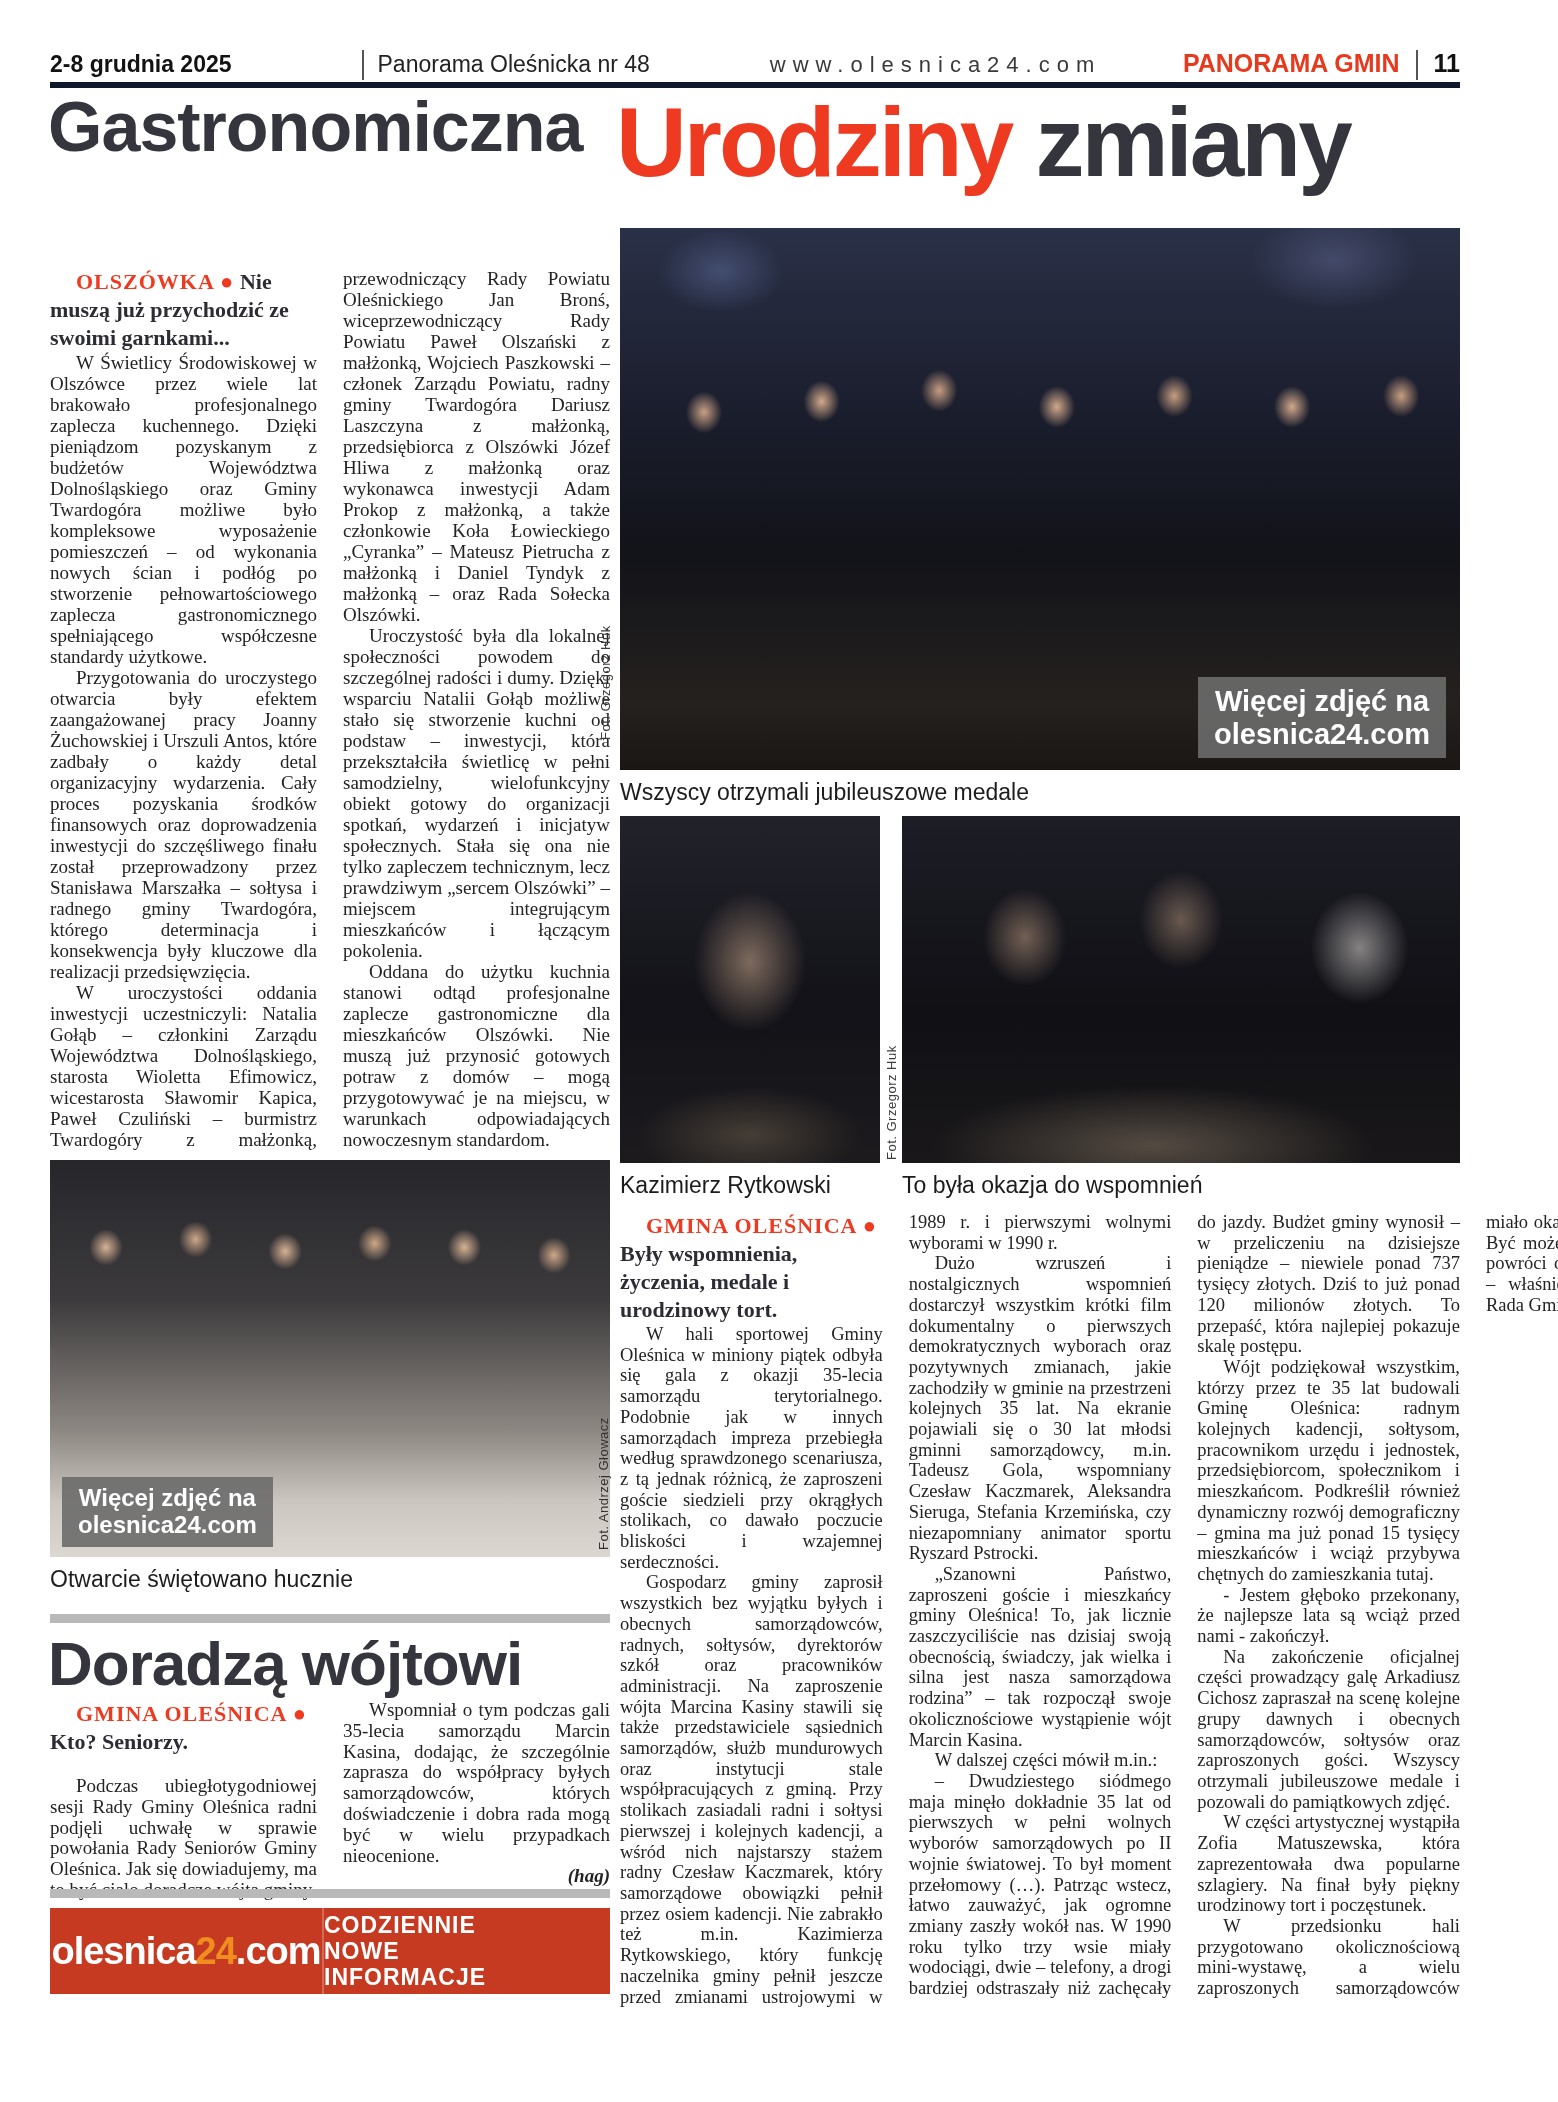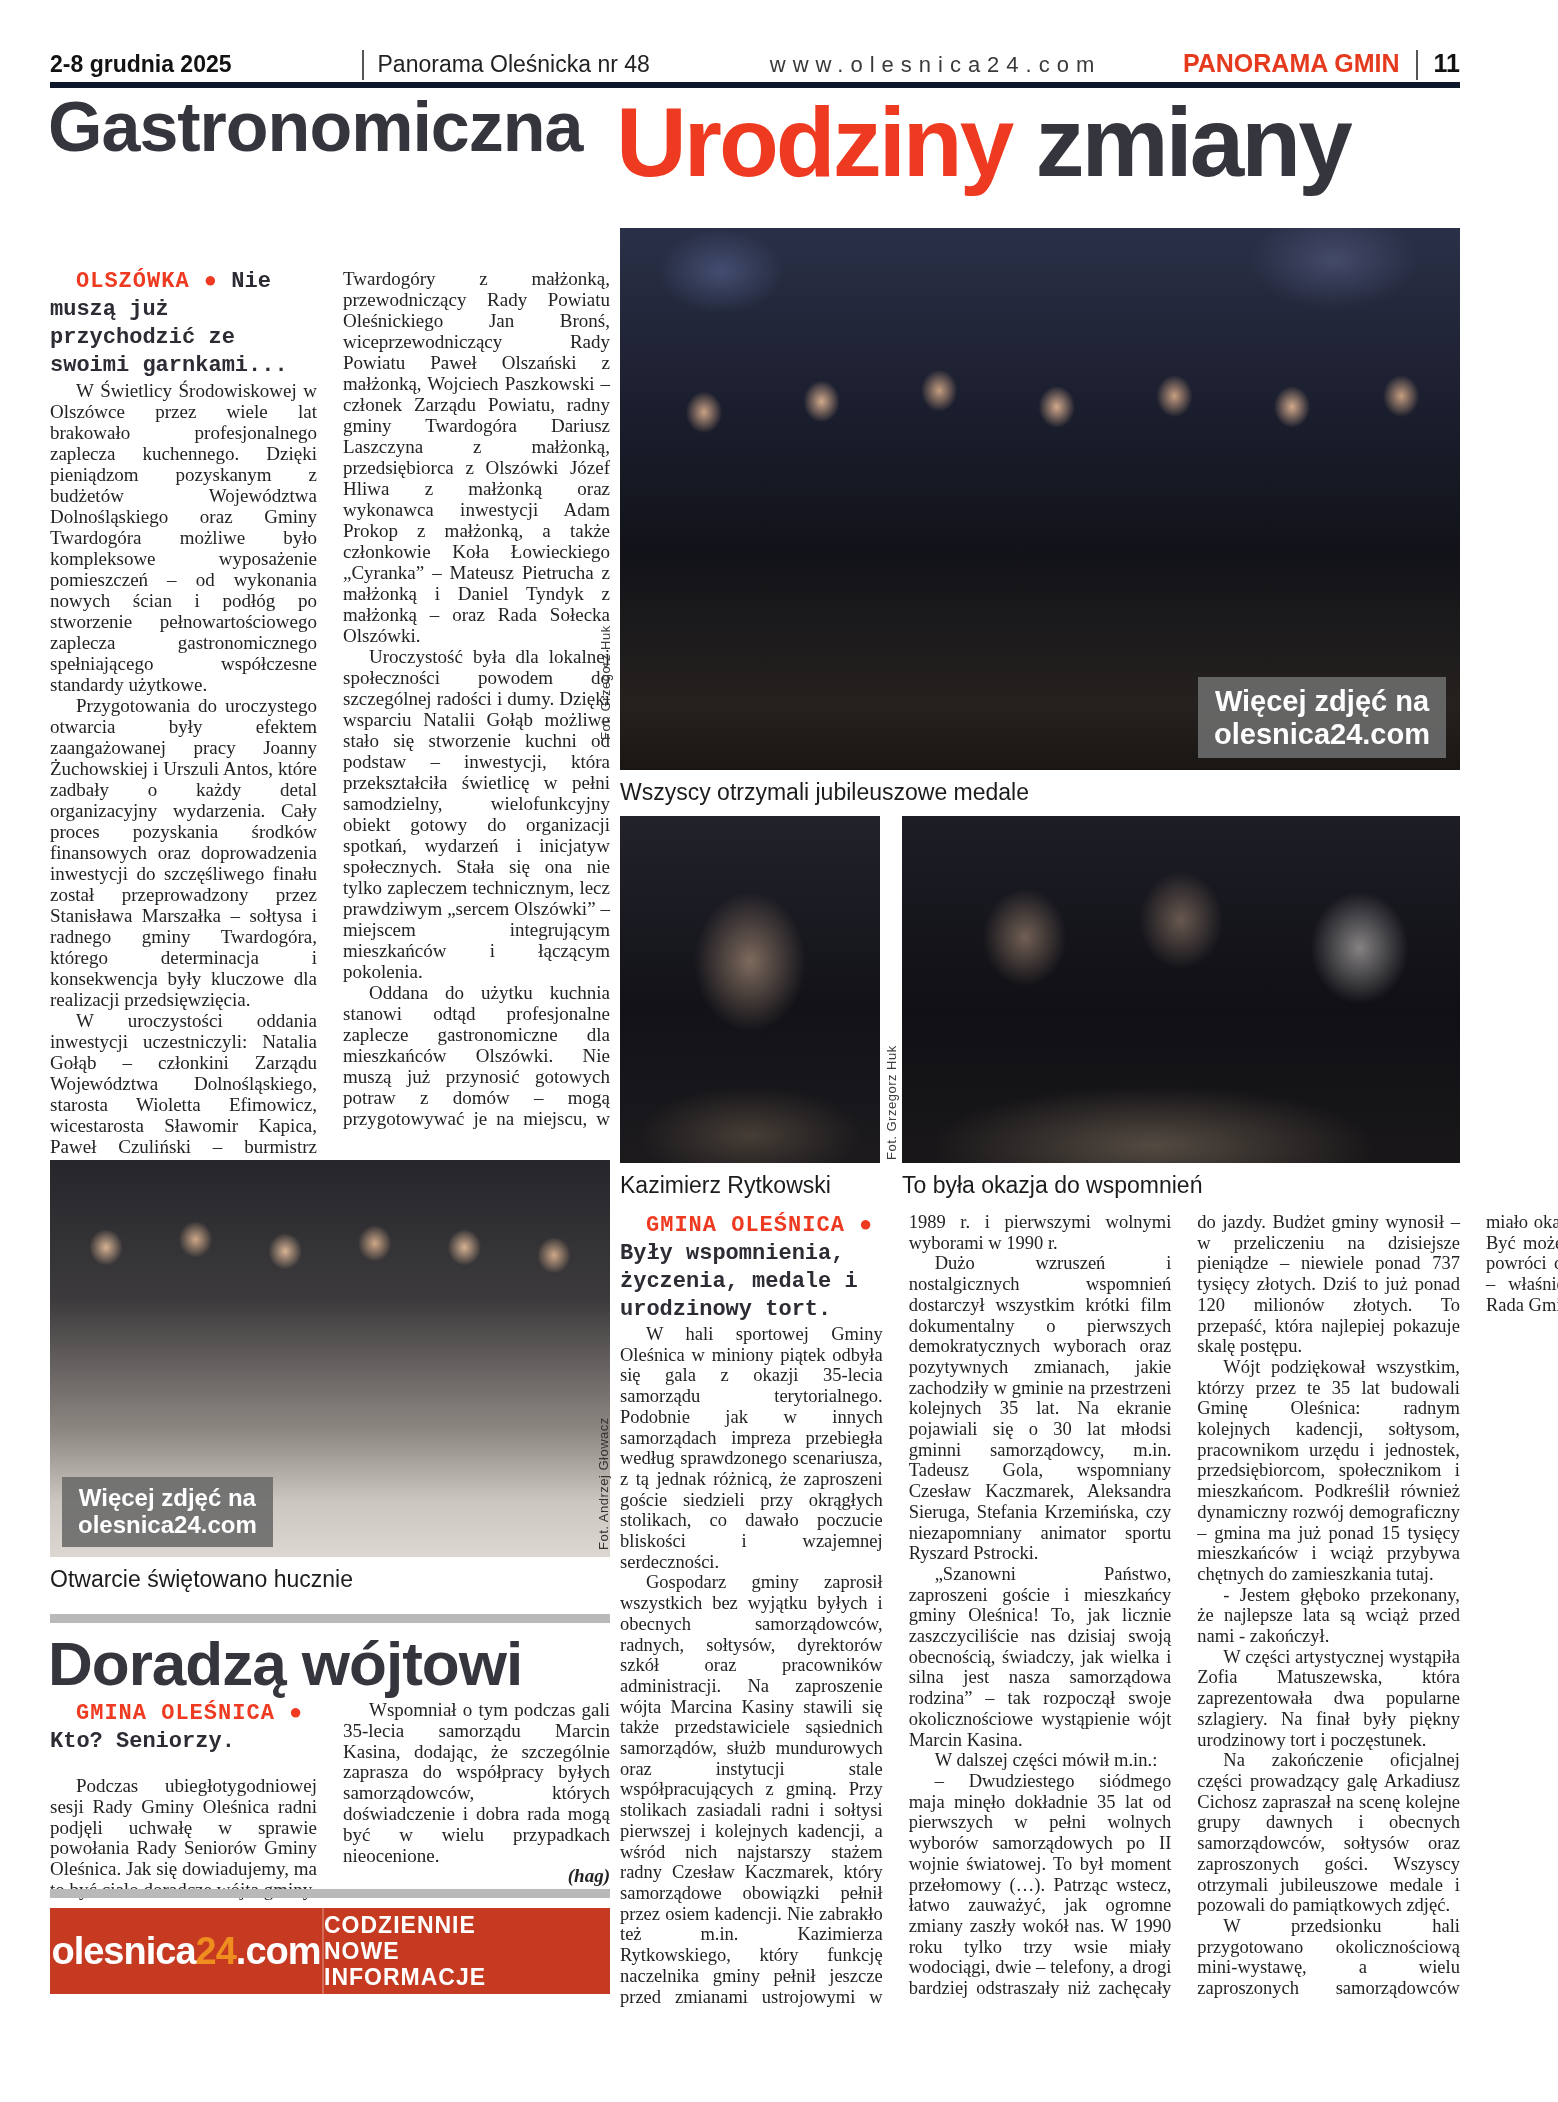--- a/index.html
+++ b/index.html
@@ -20,21 +20,21 @@
 
   
   .headline{position:absolute;font-weight:bold;color:#34353d;letter-spacing:-1px;}
   .h-left{left:48px;top:88px;font-size:70px;line-height:79px;}
   .h-birthday{left:616px;top:88px;font-size:98px;line-height:108px;letter-spacing:-3px;white-space:nowrap;}
   .h-birthday .accent{color:#ee3a20;}
   .h-advisors{left:48px;top:1628px;font-size:62px;line-height:72px;}
 
   
   .lead{font-weight:bold;font-size:22px;line-height:28px;color:#2c2c34;
-        font-family:Liberation Mono, monospace;text-align:left;text-indent:0;
+        font-family:Liberation Serif, serif;text-align:left;text-indent:0;
         margin:0 0 16px 0;}
   .lead .loc{color:#ee3a20;letter-spacing:1px;}
 
   
   .bodycols{position:absolute;text-align:justify;color:#232323;
             font-family:"Liberation Serif","DejaVu Serif",serif;}
   .cols-left{left:50px;top:268px;width:560px;height:892px;
              column-count:2;column-gap:26px;column-fill:auto;
              font-size:19px;line-height:21px;}
   .cols-bottom{left:620px;top:1212px;width:840px;height:800px;
@@ -162,22 +162,22 @@
   <div class="bodycols cols-bottom">
     <p class="lead"><span class="loc">GMINA OLEŚNICA ●</span><span> Były wspomnienia, życzenia, medale i urodzinowy tort.</span></p>
     <p>W hali sportowej Gminy Oleśnica w miniony piątek odbyła się gala z okazji 35-lecia samorządu terytorialnego. Podobnie jak w innych samorządach impreza przebiegła według sprawdzonego scenariusza, z tą jednak różnicą, że zaproszeni goście siedzieli przy okrągłych stolikach, co dawało poczucie bliskości i wzajemnej serdeczności.</p>
     <p>Gospodarz gminy zaprosił wszystkich bez wyjątku byłych i obecnych samorządowców, radnych, sołtysów, dyrektorów szkół oraz pracowników administracji. Na zaproszenie wójta Marcina Kasiny stawili się także przedstawiciele sąsiednich samorządów, służb mundurowych oraz instytucji stale współpracujących z gminą. Przy stolikach zasiadali radni i sołtysi pierwszej i kolejnych kadencji, a wśród nich najstarszy stażem radny Czesław Kaczmarek, który samorządowe obowiązki pełnił przez osiem kadencji. Nie zabrakło też m.in. Kazimierza Rytkowskiego, który funkcję naczelnika gminy pełnił jeszcze przed zmianami ustrojowymi w 1989 r. i pierwszymi wolnymi wyborami w 1990 r.</p>
     <p>Dużo wzruszeń i nostalgicznych wspomnień dostarczył wszystkim krótki film dokumentalny o pierwszych demokratycznych wyborach oraz pozytywnych zmianach, jakie zachodziły w gminie na przestrzeni kolejnych 35 lat. Na ekranie pojawiali się o 30 lat młodsi gminni samorządowcy, m.in. Tadeusz Gola, wspomniany Czesław Kaczmarek, Aleksandra Sieruga, Stefania Krzemińska, czy niezapomniany animator sportu Ryszard Pstrocki.</p>
     <p>„Szanowni Państwo, zaproszeni goście i mieszkańcy gminy Oleśnica! To, jak licznie zaszczyciliście nas dzisiaj swoją obecnością, świadczy, jak wielka i silna jest nasza samorządowa rodzina” – tak rozpoczął swoje okolicznościowe wystąpienie wójt Marcin Kasina.</p>
     <p>W dalszej części mówił m.in.:</p>
     <p>– Dwudziestego siódmego maja minęło dokładnie 35 lat od pierwszych w pełni wolnych wyborów samorządowych po II wojnie światowej. To był moment przełomowy (…). Patrząc wstecz, łatwo zauważyć, jak ogromne zmiany zaszły wokół nas. W 1990 roku tylko trzy wsie miały wodociągi, dwie – telefony, a drogi bardziej odstraszały niż zachęcały do jazdy. Budżet gminy wynosił – w przeliczeniu na dzisiejsze pieniądze – niewiele ponad 737 tysięcy złotych. Dziś to już ponad 120 milionów złotych. To przepaść, która najlepiej pokazuje skalę postępu.</p>
     <p>Wójt podziękował wszystkim, którzy przez te 35 lat budowali Gminę Oleśnica: radnym kolejnych kadencji, sołtysom, pracownikom urzędu i jednostek, przedsiębiorcom, społecznikom i mieszkańcom. Podkreślił również dynamiczny rozwój demograficzny – gmina ma już ponad 15 tysięcy mieszkańców i wciąż przybywa chętnych do zamieszkania tutaj.</p>
     <p>- Jestem głęboko przekonany, że najlepsze lata są wciąż przed nami - zakończył.</p>
+    <p>Na zakończenie oficjalnej części prowadzący galę Arkadiusz Cichosz zapraszał na scenę kolejne grupy dawnych i obecnych samorządowców, sołtysów oraz zaproszonych gości. Wszyscy otrzymali jubileuszowe medale i pozowali do pamiątkowych zdjęć.</p>
     <p>W części artystycznej wystąpiła Zofia Matuszewska, która zaprezentowała dwa popularne szlagiery. Na finał były piękny urodzinowy tort i poczęstunek.</p>
-    <p>Na zakończenie oficjalnej części prowadzący galę Arkadiusz Cichosz zapraszał na scenę kolejne grupy dawnych i obecnych samorządowców, sołtysów oraz zaproszonych gości. Wszyscy otrzymali jubileuszowe medale i pozowali do pamiątkowych zdjęć.</p>
     <p>W przedsionku hali przygotowano okolicznościową mini-wystawę, a wielu zaproszonych samorządowców miało okazję spotkać się po latach. Być może część z nich niebawem powróci do aktywności publicznej – właśnie tworzy się Seniorska Rada Gminy Oleśnica.</p>
     <p class="author">Grzegorz Huk</p>
   </div>
 
   <div class="photo ph-group">
     <div class="more-photos mp-group">
       <span>Więcej zdjęć na</span><br>
       <span>olesnica24.com</span>
     </div>
   </div>

